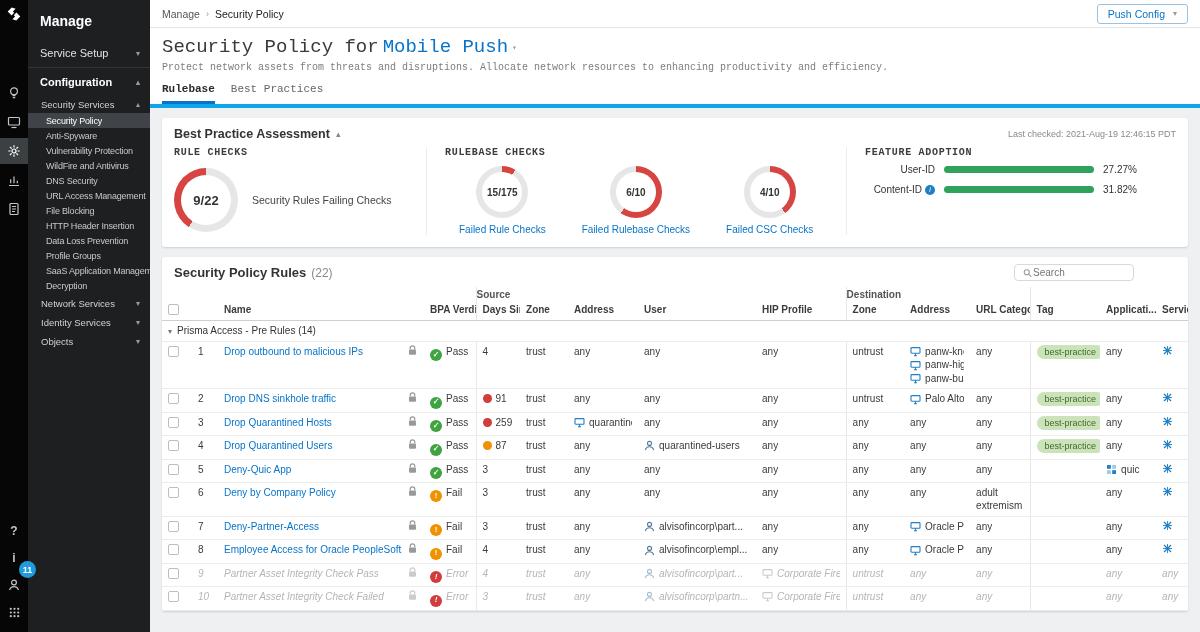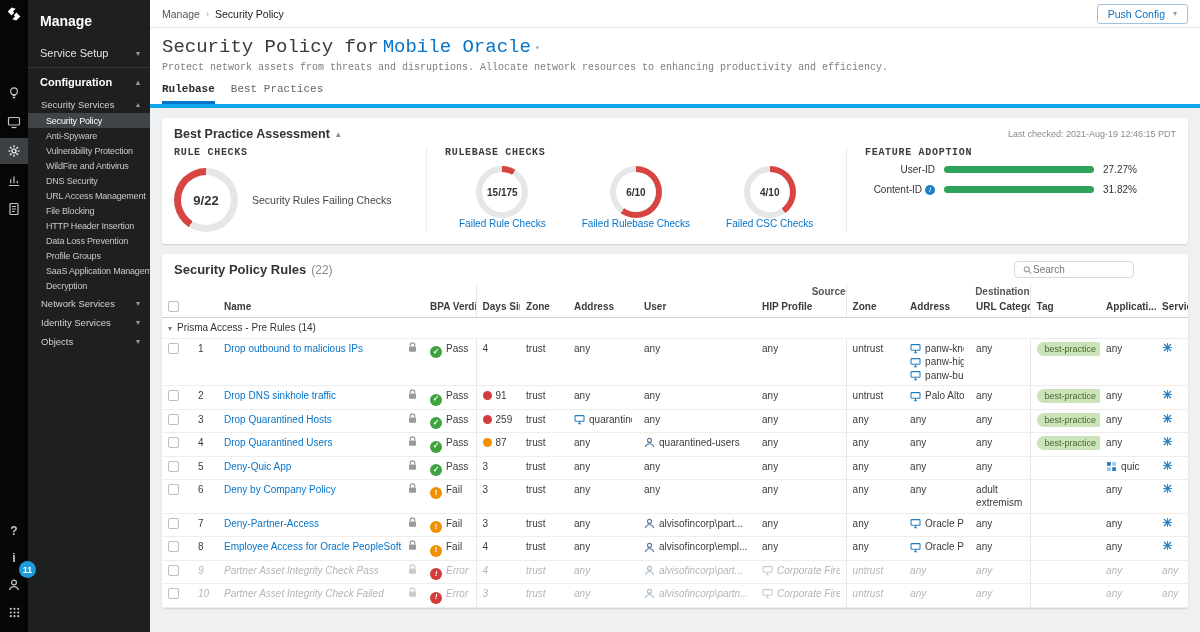--- a/index.html
+++ b/index.html
@@ -63,42 +63,42 @@
   .donut::before{content:"";position:absolute;inset:7px;background:#fff;border-radius:50%;}
   .donut-val{position:relative;z-index:1;font-weight:bold;color:#333;}
   .donut.big{width:64px;height:64px;}
   .donut.big .donut-val{font-size:13px;}
   .donut.small{width:52px;height:52px;}
   .donut.small::before{inset:6px;}
   .donut.small .donut-val{font-size:10px;}
   .rule-donut-row{display:flex;align-items:center;gap:14px;padding-top:4px;}
   .rule-donut-label{font-size:10.5px;color:#444;}
   .rb-donuts{display:flex;gap:36px;padding-top:2px;padding-left:14px;}
-  .rb-donut-wrap{display:flex;flex-direction:column;align-items:center;}
+  .rb-donut-wrap{display:flex;flex-direction:column;align-items:center;gap:6px;}
   .rb-label{font-size:10px;color:var(--accent);cursor:pointer;text-align:center;white-space:nowrap;}
   .adopt-row{display:flex;align-items:center;gap:9px;margin-bottom:9px;}
   .adopt-label{width:70px;text-align:right;font-size:10px;color:#333;display:flex;justify-content:flex-end;align-items:center;gap:3px;}
   .adopt-bar{width:150px;height:7px;border-radius:4px;background:var(--bar);flex:none;}
   .adopt-pct{font-size:10px;color:#333;}
   .info-i{width:10px;height:10px;border-radius:50%;background:#1f7fc4;color:#fff;font-size:7px;font-style:italic;display:inline-flex;align-items:center;justify-content:center;cursor:pointer;flex:none;}
 
   
   .filter-bar{display:flex;align-items:center;gap:8px;padding:5px 12px;border-bottom:1px solid #efefef;}
   .funnel{width:18px;height:18px;border-radius:50%;background:var(--accent);display:flex;align-items:center;justify-content:center;flex:none;}
   .link{color:var(--accent);font-size:10.5px;cursor:pointer;}
   .reset{margin-left:auto;font-size:10px;}
   .rules-head{display:flex;align-items:center;padding:7px 12px 6px;}
   .rules-title{font-size:13px;font-weight:bold;color:#333;}
   .rules-count{font-size:12px;color:#8a8a8a;margin-left:5px;}
   .search-box{margin-left:auto;margin-right:42px;display:flex;align-items:center;gap:1px;border:1px solid #d9d9d9;border-radius:4px;padding:2px 8px;width:120px;background:#fff;}
   .search-box input{border:none;outline:none;font-size:10px;width:100%;color:#333;font-family:"Liberation Sans",sans-serif;}
 
   table.rules{width:100%;border-collapse:collapse;table-layout:fixed;}
   .rules th{font-size:10px;font-weight:bold;color:#3c3c3c;text-align:left;padding:2px 6px;white-space:nowrap;overflow:hidden;}
-  .rules tr.grp th{text-align:right;color:#555;padding:2px 0;}
+  .rules tr.grp th{text-align:left;color:#555;padding:2px 0;}
   .rules tr.cols th{border-bottom:1px solid #cfcfcf;padding-bottom:5px;}
   .rules td{font-size:10px;color:#3a3a3a;padding:3px 6px;border-bottom:1px solid #ededed;vertical-align:top;line-height:1.35;white-space:nowrap;overflow:hidden;}
   .rules .bl{border-left:1px solid #e8e8e8;}
   .group-row td{color:#333;}
   .group-row .caret{color:#777;margin-right:5px;}
   .cb{display:inline-block;width:11px;height:11px;border:1px solid #bdbdbd;border-radius:2px;background:#fff;cursor:pointer;vertical-align:-2px;}
   .rule-link{color:var(--accent);cursor:pointer;}
   tr.disabled td,tr.disabled .rule-link{color:#b5b5b5;font-style:italic;}
   tr.disabled svg{opacity:.5;}
   .vicon{display:inline-flex;width:12px;height:12px;border-radius:50%;color:#fff;font-size:8px;font-weight:bold;align-items:center;justify-content:center;margin-right:4px;vertical-align:-2px;flex:none;}
@@ -241,21 +241,21 @@
       </div>
       <div class="push-config">
         <span>Push Config</span>
         <span class="caret">▾</span>
       </div>
     </div>
 
     <div class="page-head">
       <div class="page-title">
         <span>Security Policy for </span>
-        <span class="scope">Mobile Oracle</span>
+        <span class="scope">Mobile Push</span>
         <span class="caret">▾</span>
       </div>
       <div class="subtitle">Protect network assets from threats and disruptions. Allocate network resources to enhancing productivity and efficiency.</div>
       <div class="tabs">
         <div class="tab active">Rulebase</div>
         <div class="tab">Best Practices</div>
       </div>
     </div>
 
     <div class="content">

